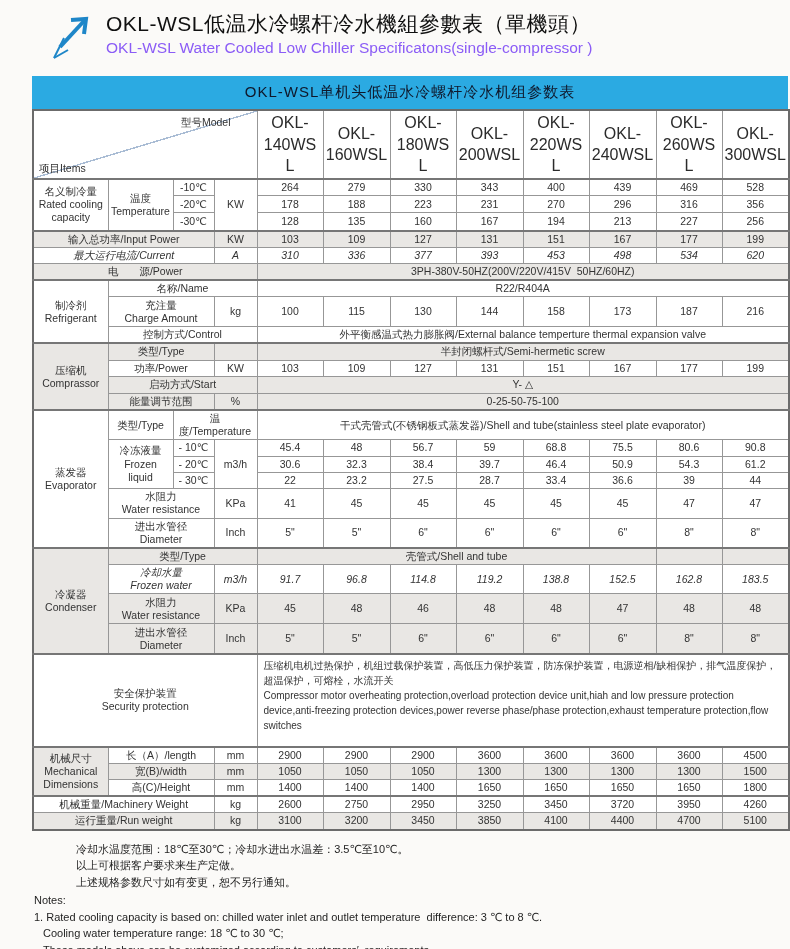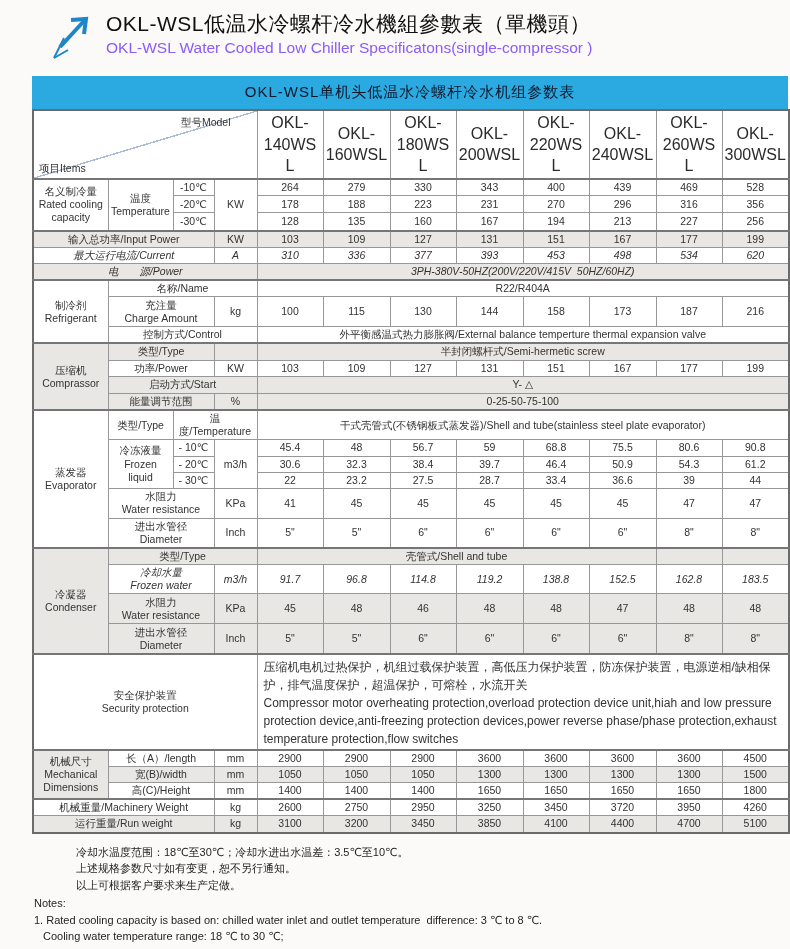--- a/index.html
+++ b/index.html
@@ -29,21 +29,21 @@
   td{
     border:1px solid #979797;
     text-align:center;vertical-align:middle;
     padding:1px 2px;line-height:1.25;
     white-space:pre-wrap;word-wrap:break-word;
     background:#fff;overflow:hidden;
   }
   tr.shade td{background:var(--shade,#e9e7e4);}
   td.shade{background:var(--shade,#e9e7e4) !important;}
   tr.sect td{border-top:2px solid #767676;}
-  td.left{text-align:left;padding:3px 6px 1px 6px;line-height:1.5;font-size:12px;margin-top:12px;}
+  td.left{text-align:left;padding:3px 6px 13px 6px;line-height:1.5;font-size:10px;margin-top:12px;}
   td.model{font-size:16px;line-height:1.35;color:#2b2b2b;}
   td.corner{
     position:relative;
     background:linear-gradient(to bottom right,
       transparent calc(50% - .7px),
       #a9bcd4 calc(50% - .7px),
       #a9bcd4 calc(50% + .7px),
       transparent calc(50% + .7px)) #fff;
   }
   td.corner .c-items{position:absolute;left:5px;bottom:3px;font-size:10.5px;color:#333;}
@@ -166,21 +166,21 @@
             <td>A</td>
             <td>310</td>
             <td>336</td>
             <td>377</td>
             <td>393</td>
             <td>453</td>
             <td>498</td>
             <td>534</td>
             <td>620</td>
           </tr>
-          <tr class="shade" style="height: 16px; font-style: italic;">
+          <tr class="shade" style="height: 16px;">
             <td colspan="4">电　　源/Power</td>
             <td colspan="8">3PH-380V-50HZ(200V/220V/415V  50HZ/60HZ)</td>
           </tr>
           <tr class="sect" style="height: 16px;">
             <td rowspan="3">制冷剂
 Refrigerant</td>
             <td colspan="3">名称/Name</td>
             <td colspan="8">R22/R404A</td>
           </tr>
           <tr style="height: 30px;">
@@ -413,22 +413,22 @@
             <td>4700</td>
             <td>5100</td>
           </tr>
         </tbody>
     </table>
   </div>
 
   <div class="notes">
     <div class="zh">
         <div class="line ind">冷却水温度范围：18℃至30℃；冷却水进出水温差：3.5℃至10℃。</div>
+        <div class="line ind">以上可根据客户要求来生产定做。</div>
         <div class="line ind">上述规格参数尺寸如有变更，恕不另行通知。</div>
-        <div class="line ind">以上可根据客户要求来生产定做。</div>
       </div>
     <div class="en">
         <div class="line">Notes:</div>
         <div class="line">1. Rated cooling capacity is based on: chilled water inlet and outlet temperature  difference: 3 ℃ to 8 ℃.</div>
         <div class="line ind">Cooling water temperature range: 18 ℃ to 30 ℃;</div>
         <div class="line ind">These models above can be customized according to customers′  requirements.</div>
       </div>
   </div>
 
 </div>

